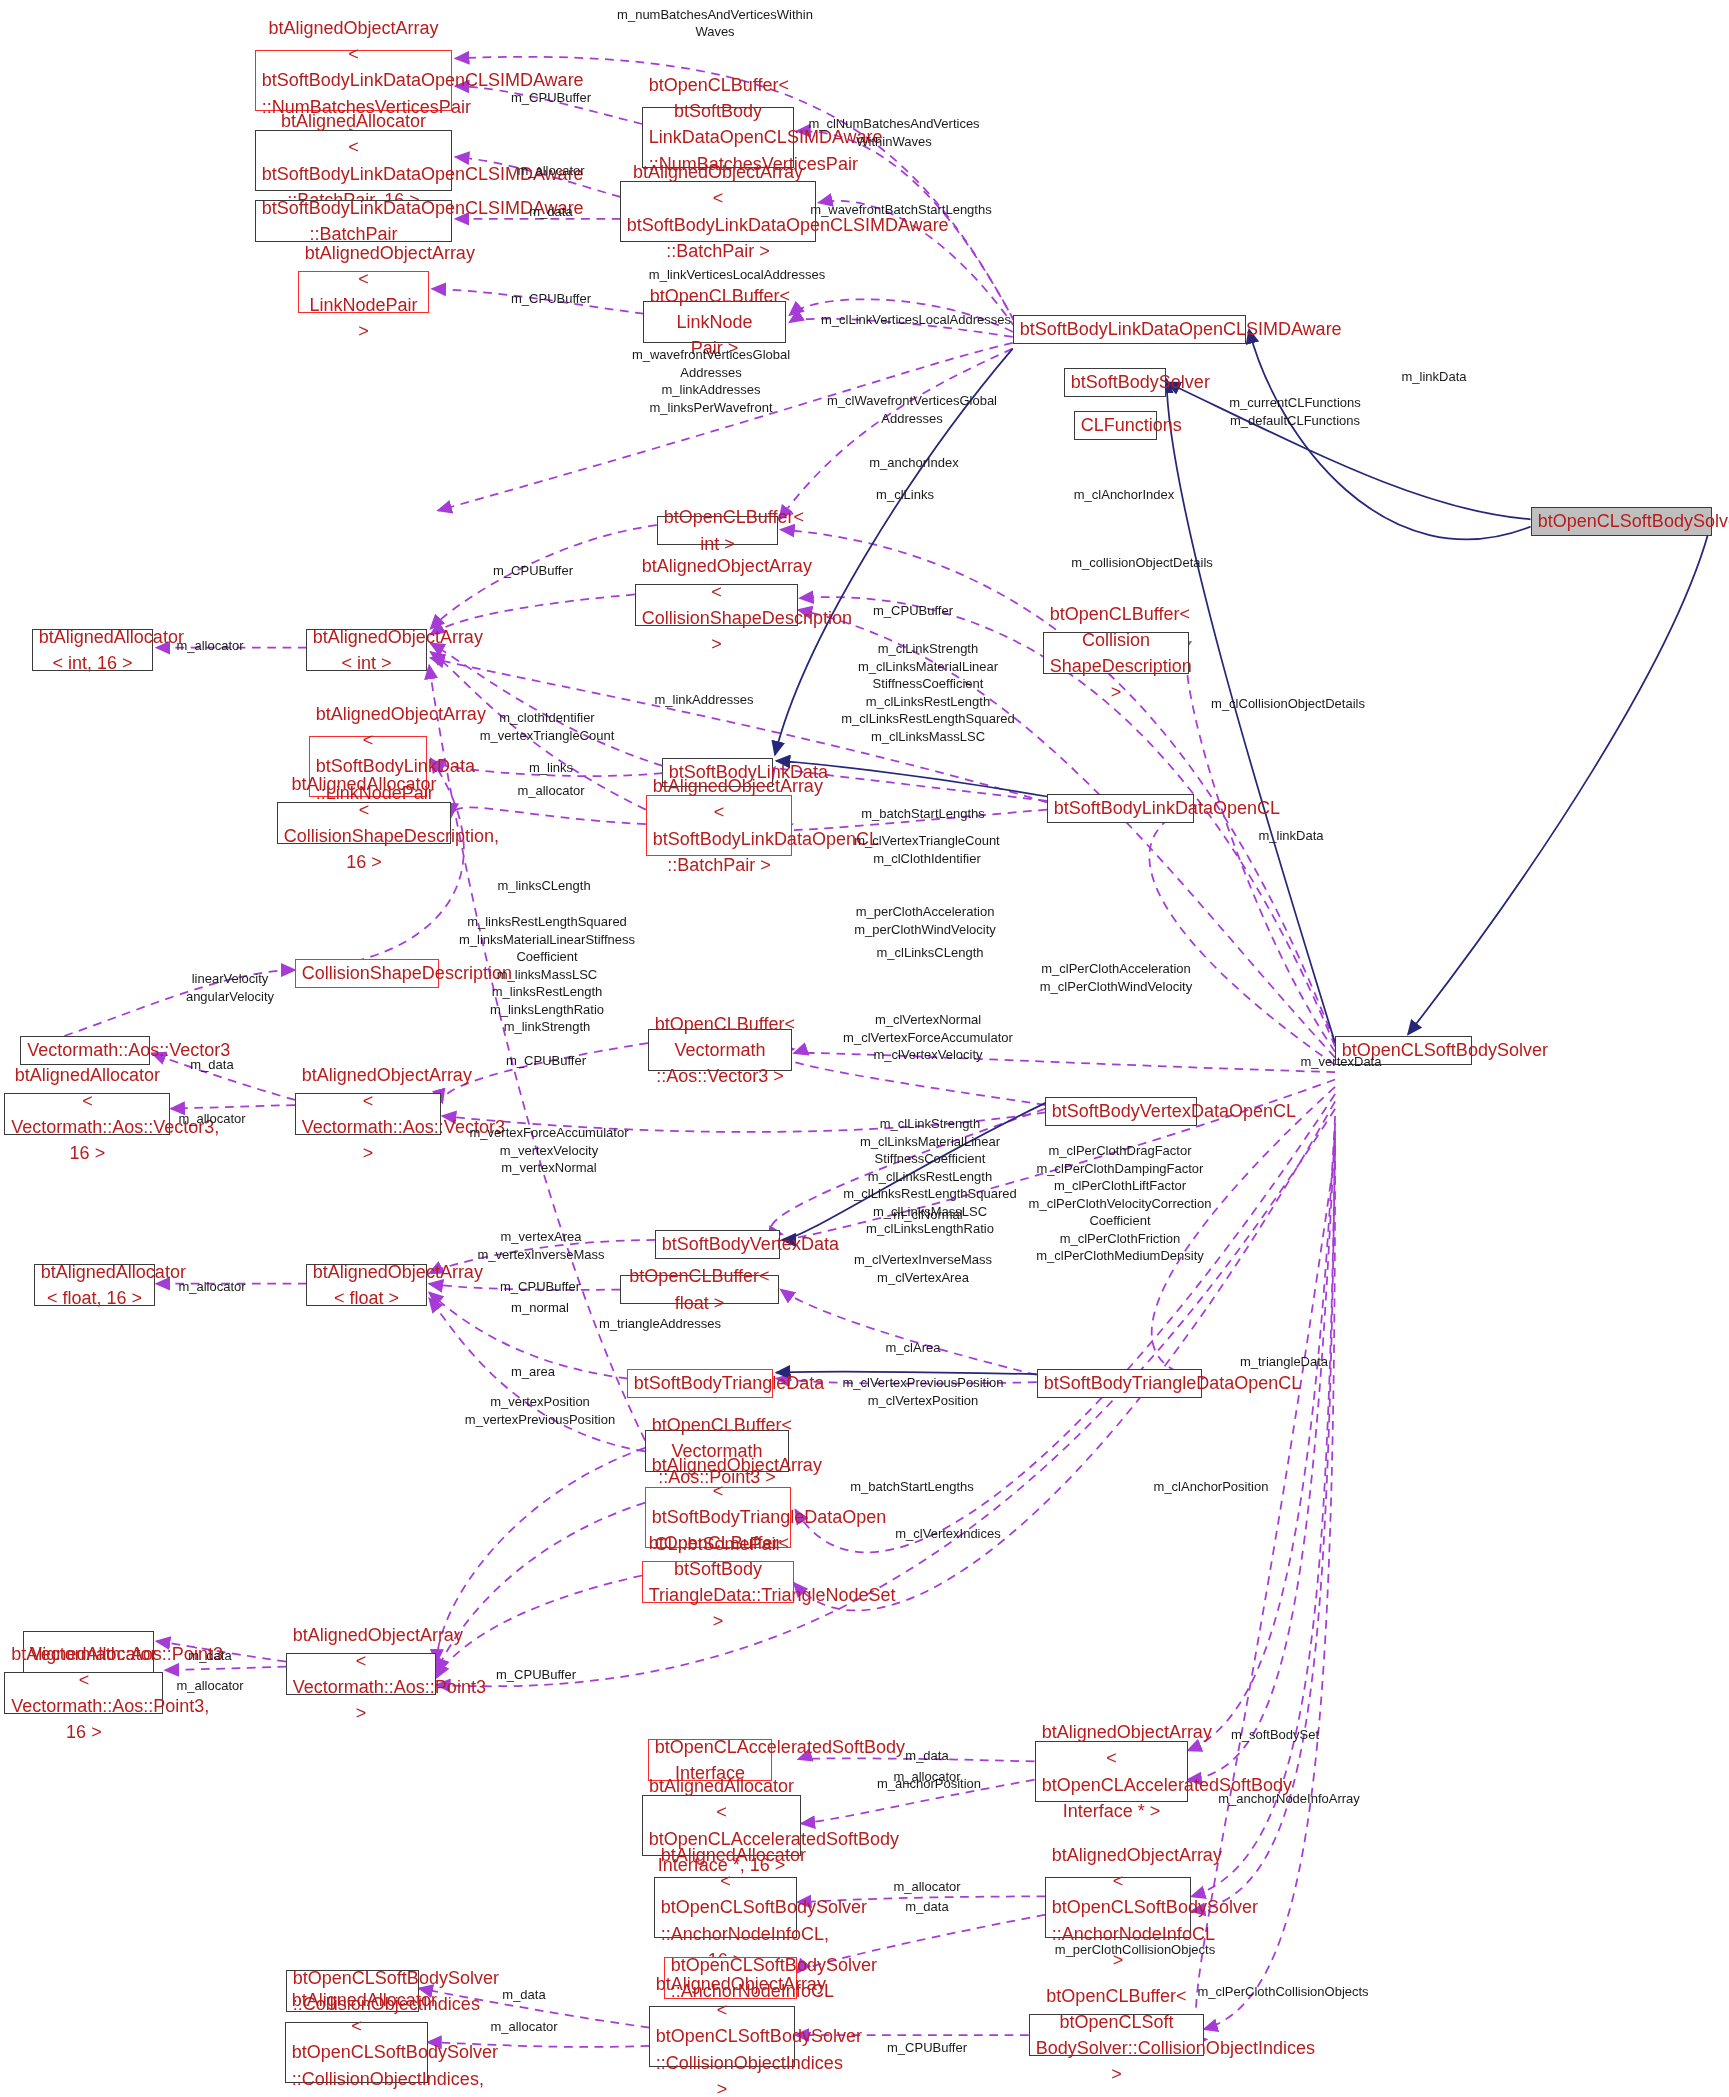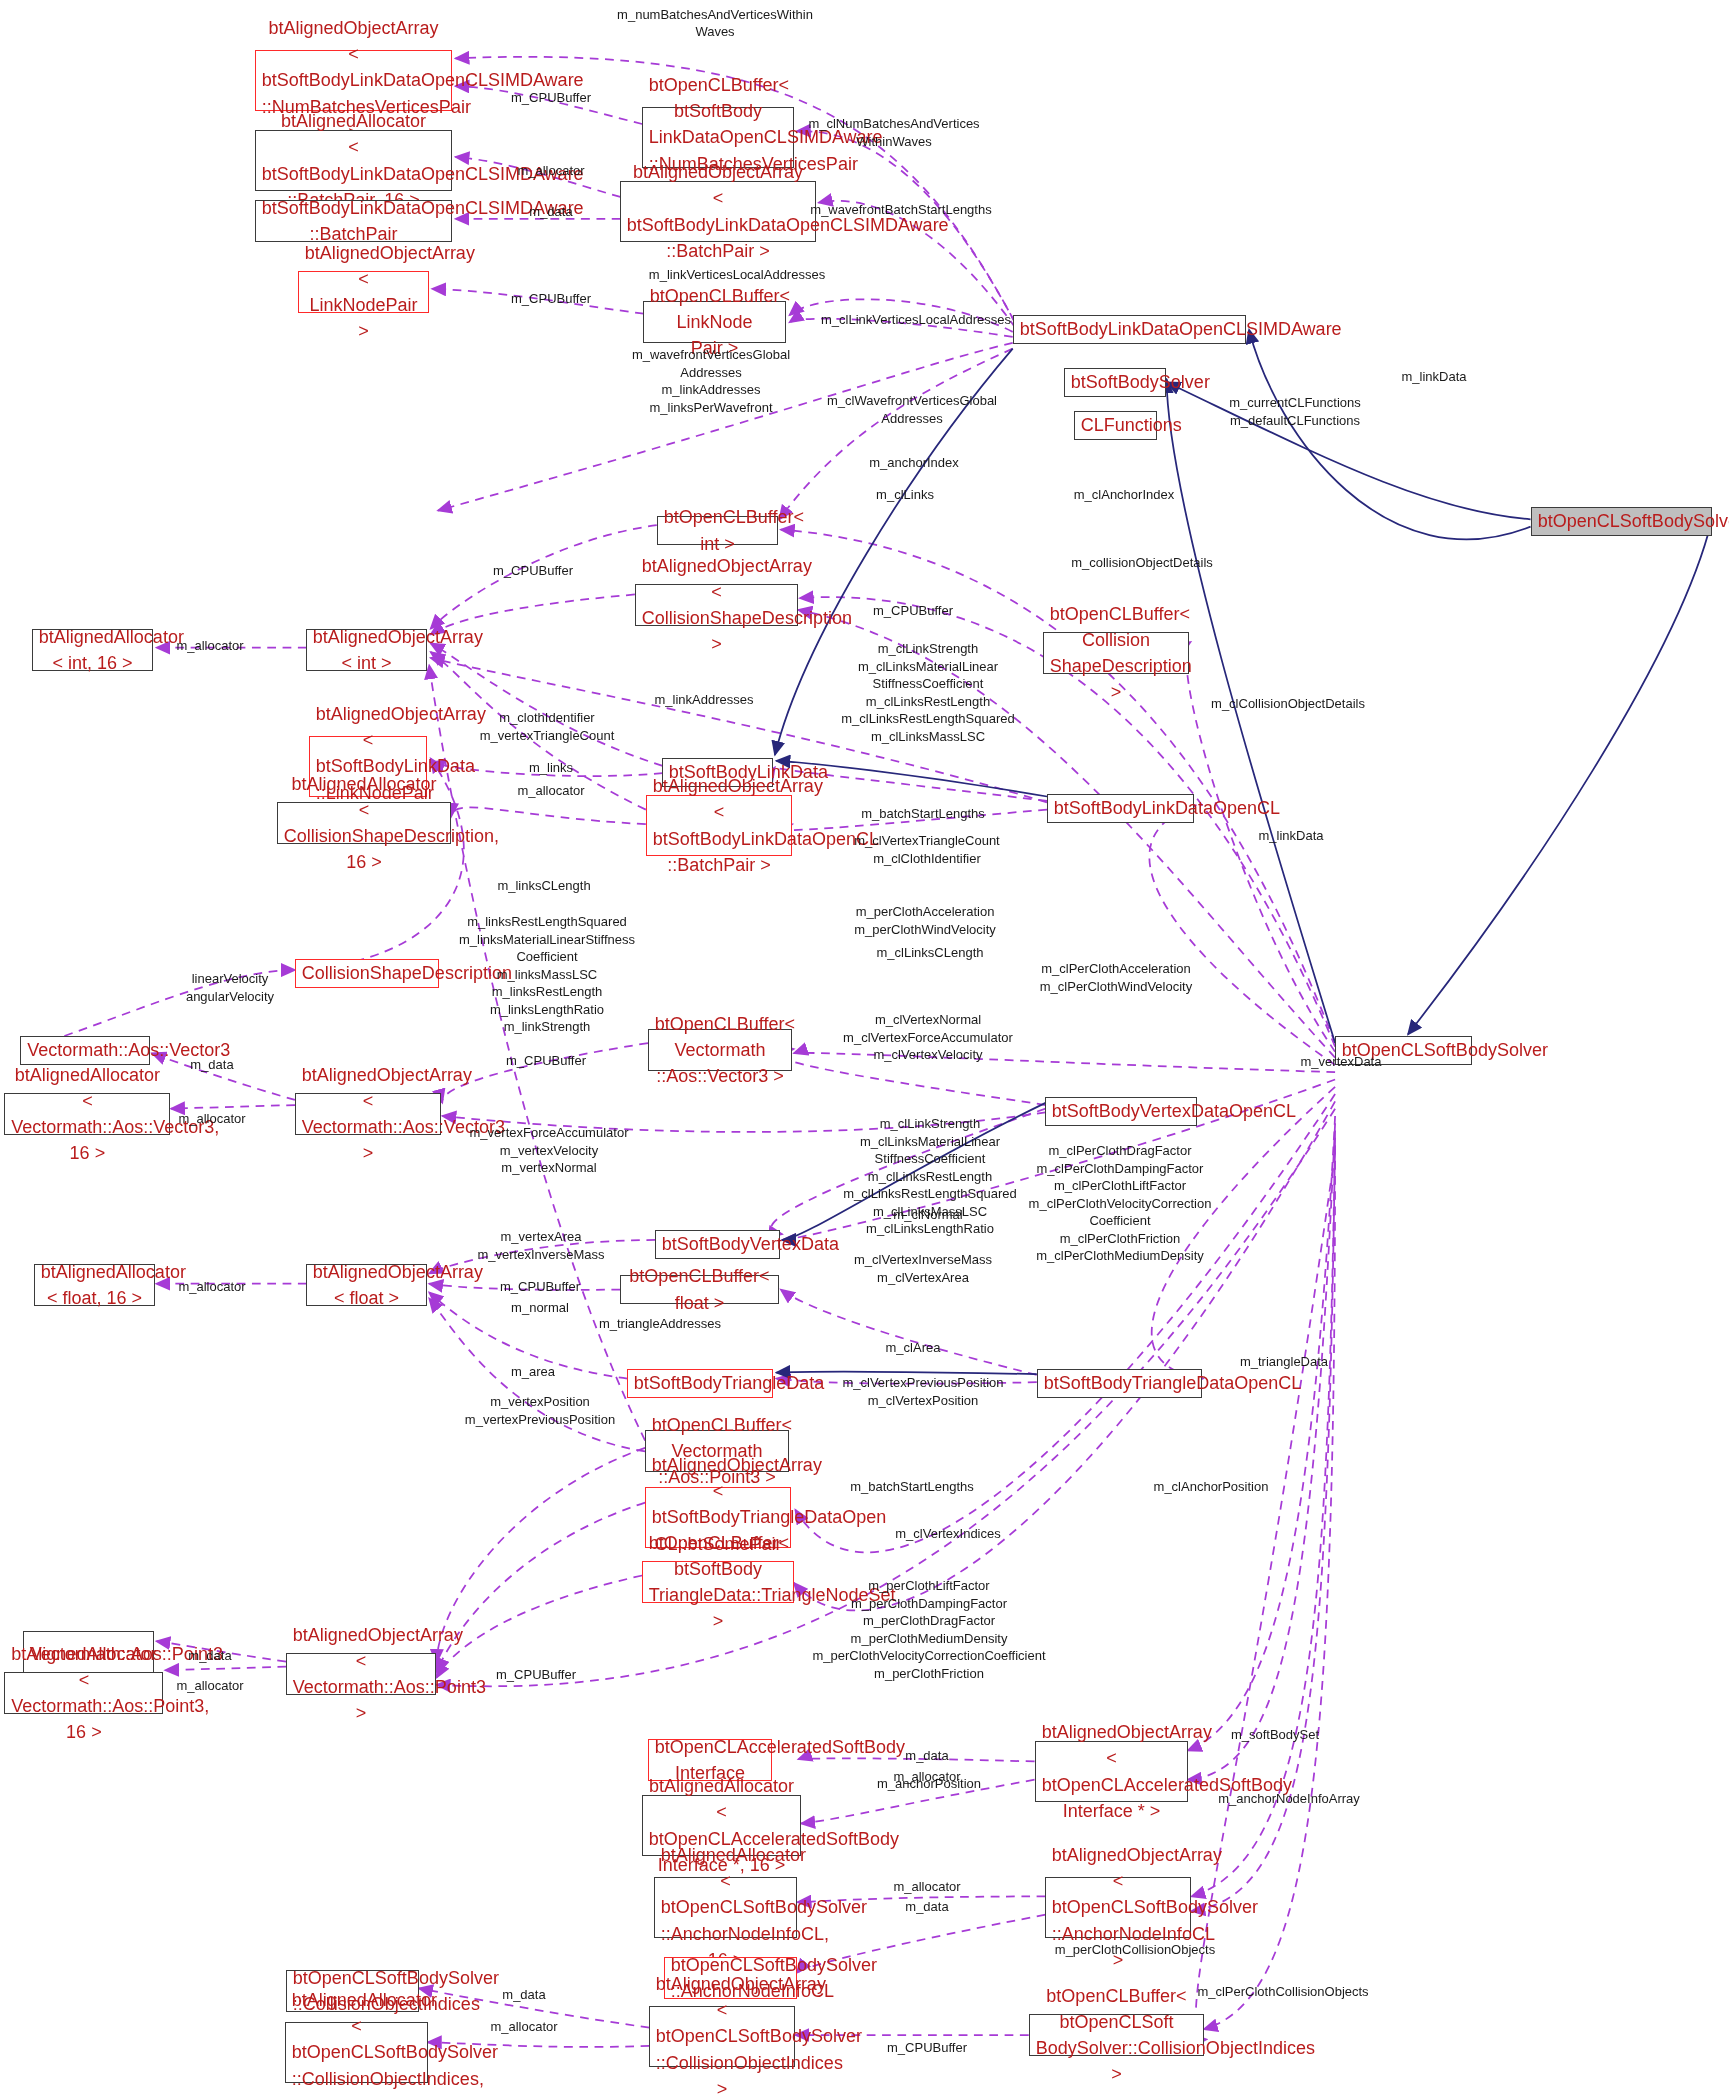--- a/index.html
+++ b/index.html
@@ -437,26 +437,20 @@
   <div class="edgelabel" style="left:913px;top:1339px;"><span>m_clArea</span></div>
   <div class="edgelabel" style="left:1284px;top:1353px;"><span>m_triangleData</span></div>
   <div class="edgelabel" style="left:533px;top:1363px;"><span>m_area</span></div>
   <div class="edgelabel" style="left:923px;top:1374px;"><span>m_clVertexPreviousPosition
 m_clVertexPosition</span></div>
   <div class="edgelabel" style="left:540px;top:1393px;"><span>m_vertexPosition
 m_vertexPreviousPosition</span></div>
   <div class="edgelabel" style="left:912px;top:1478px;"><span>m_batchStartLengths</span></div>
   <div class="edgelabel" style="left:1211px;top:1478px;"><span>m_clAnchorPosition</span></div>
   <div class="edgelabel" style="left:948px;top:1525px;"><span>m_clVertexIndices</span></div>
-  <div class="edgelabel" style="left:929px;top:1577px;"><span>m_perClothLiftFactor
-m_perClothDampingFactor
-m_perClothDragFactor
-m_perClothMediumDensity
-m_perClothVelocityCorrectionCoefficient
-m_perClothFriction</span></div>
   <div class="edgelabel" style="left:210px;top:1647px;"><span>m_data</span></div>
   <div class="edgelabel" style="left:536px;top:1666px;"><span>m_CPUBuffer</span></div>
   <div class="edgelabel" style="left:210px;top:1677px;"><span>m_allocator</span></div>
   <div class="edgelabel" style="left:929px;top:1775px;"><span>m_anchorPosition</span></div>
   <div class="edgelabel" style="left:1275px;top:1726px;"><span>m_softBodySet</span></div>
   <div class="edgelabel" style="left:927px;top:1747px;"><span>m_data</span></div>
   <div class="edgelabel" style="left:927px;top:1768px;"><span>m_allocator</span></div>
   <div class="edgelabel" style="left:1289px;top:1790px;"><span>m_anchorNodeInfoArray</span></div>
   <div class="edgelabel" style="left:927px;top:1878px;"><span>m_allocator</span></div>
   <div class="edgelabel" style="left:927px;top:1898px;"><span>m_data</span></div>

